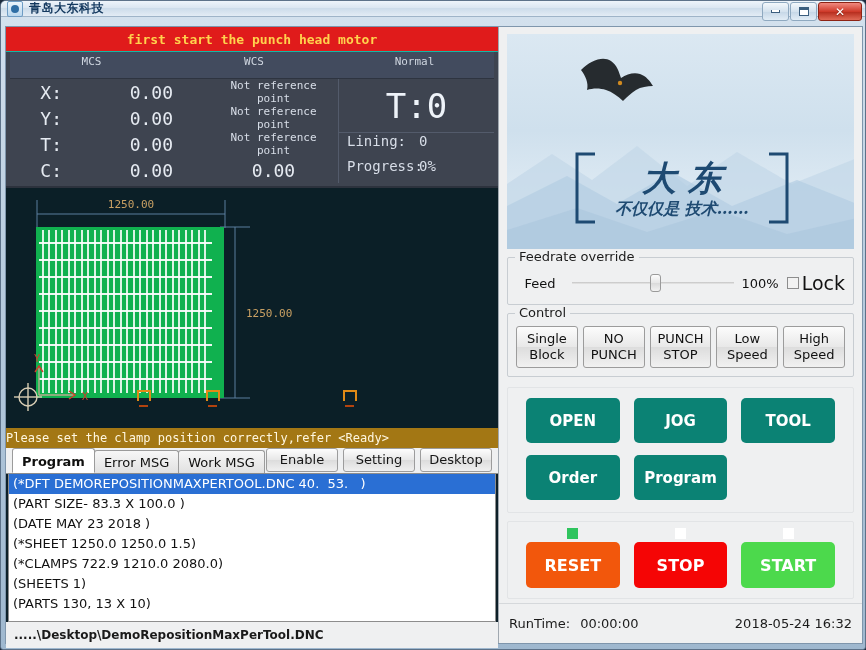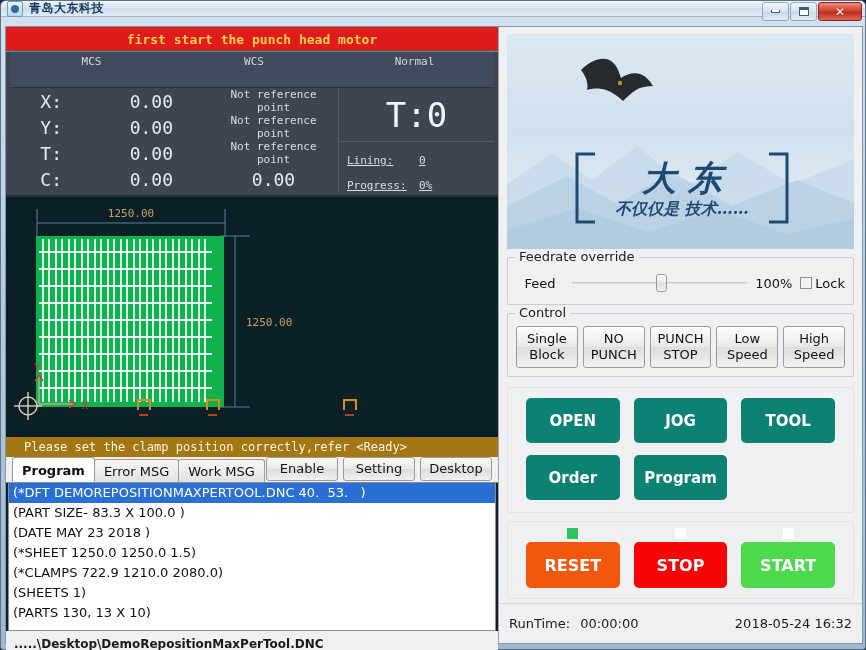--- a/index.html
+++ b/index.html
@@ -76,21 +76,21 @@
     display: flex; align-items: center; justify-content: center;
     color: #ffd24d;
     font-family: "DejaVu Sans Mono", "Liberation Mono", monospace;
     font-size: 13px; font-weight: bold;
     border-bottom: 1px solid #14b8a6;
   }
 
   
   .coord-wrap { background: #3e4450; padding: 0 4px 3px 4px; }
   .coord-head {
-    display: flex; height: 36px; background: #424b5e;
+    display: flex; height: 27px; background: #424b5e;
     border-bottom: 1px solid #2e3440;
     font-family: "DejaVu Sans Mono","Liberation Mono",monospace;
     font-size: 11px; color: #cfd6e0;
   }
   .coord-head .c-mcs { width: 163px; text-align: center; line-height: 19px; }
   .coord-head .c-wcs { width: 162px; text-align: center; line-height: 19px; }
   .coord-head .c-nrm { flex: 1; text-align: center; line-height: 19px; }
 
   .coord-body { display: flex; }
   .coord-left { width: 325px; background: #3e4450; }
@@ -109,39 +109,39 @@
     flex: 1; margin-left: 3px; display: flex; flex-direction: column;
     border-left: 1px solid #535b6b;
   }
   .tdisp {
     height: 54px; display: flex; align-items: center; justify-content: center;
     border-bottom: 1px solid #535b6b;
     font-family: "DejaVu Sans Mono","Liberation Mono",monospace;
     font-size: 34px; color: #eef3f9;
   }
   .kv {
-    height: 25px; display: flex; align-items: flex-end;
+    height: 25px; display: flex; align-items: flex-start;
     font-family: "DejaVu Sans Mono","Liberation Mono",monospace;
-    font-size: 11px; color: #d8dee8; text-decoration: underline;
+    font-size: 14px; color: #d8dee8;
   }
   .kv .k { width: 80px; padding-left: 8px; }
   .kv .v { }
 
   
   #canvas-area {
     position: relative; height: 242px; background: #0b1f27;
     border-top: 2px solid #2c323d;
     overflow: hidden;
   }
   #canvas-area svg { display: block; }
 
   
   .clamp-bar {
     height: 20px; background: #a37714;
-    display: flex; align-items: center; padding-left: 18px;
+    display: flex; align-items: center; 
     color: #fff7e0;
     font-family: "DejaVu Sans Mono","Liberation Mono",monospace;
     font-size: 12px;
   }
 
   
   .tabstrip {
     height: 26px; background: #eff0f1;
     display: flex; align-items: flex-end; padding-left: 6px;
     border-bottom: 1px solid #8d8d8d;
@@ -221,21 +221,21 @@
   .slider .thumb {
     position: absolute; left: 48%; top: 1px; width: 11px; height: 18px;
     background: linear-gradient(180deg,#fcfcfc,#e6e6e6 50%,#dadada 51%,#f2f2f2);
     border: 1px solid #9a9a9a; border-radius: 3px;
   }
   .feed-pct { font-size: 13px; color: #111; }
   .lock-box {
     width: 12px; height: 12px; border: 1px solid #8d8d8d; background: #f2f2f2;
     display: inline-block;
   }
-  .lock-wrap { display: flex; align-items: center; gap: 3px; font-size: 13px; color: #111; }
+  .lock-wrap { display: flex; align-items: center; gap: 3px; font-size: 19px; color: #111; }
 
   .ctrl-row { display: flex; gap: 5px; }
   .ctrl-btn {
     flex: 1; height: 42px;
     background: linear-gradient(180deg,#fcfcfc,#e8e8e8 50%,#dddddd 51%,#f1f1f1);
     border: 1px solid #9c9c9c; border-radius: 3px;
     display: flex; flex-direction: column; align-items: center; justify-content: center;
     font-size: 13px; color: #111; line-height: 16px;
   }
 

